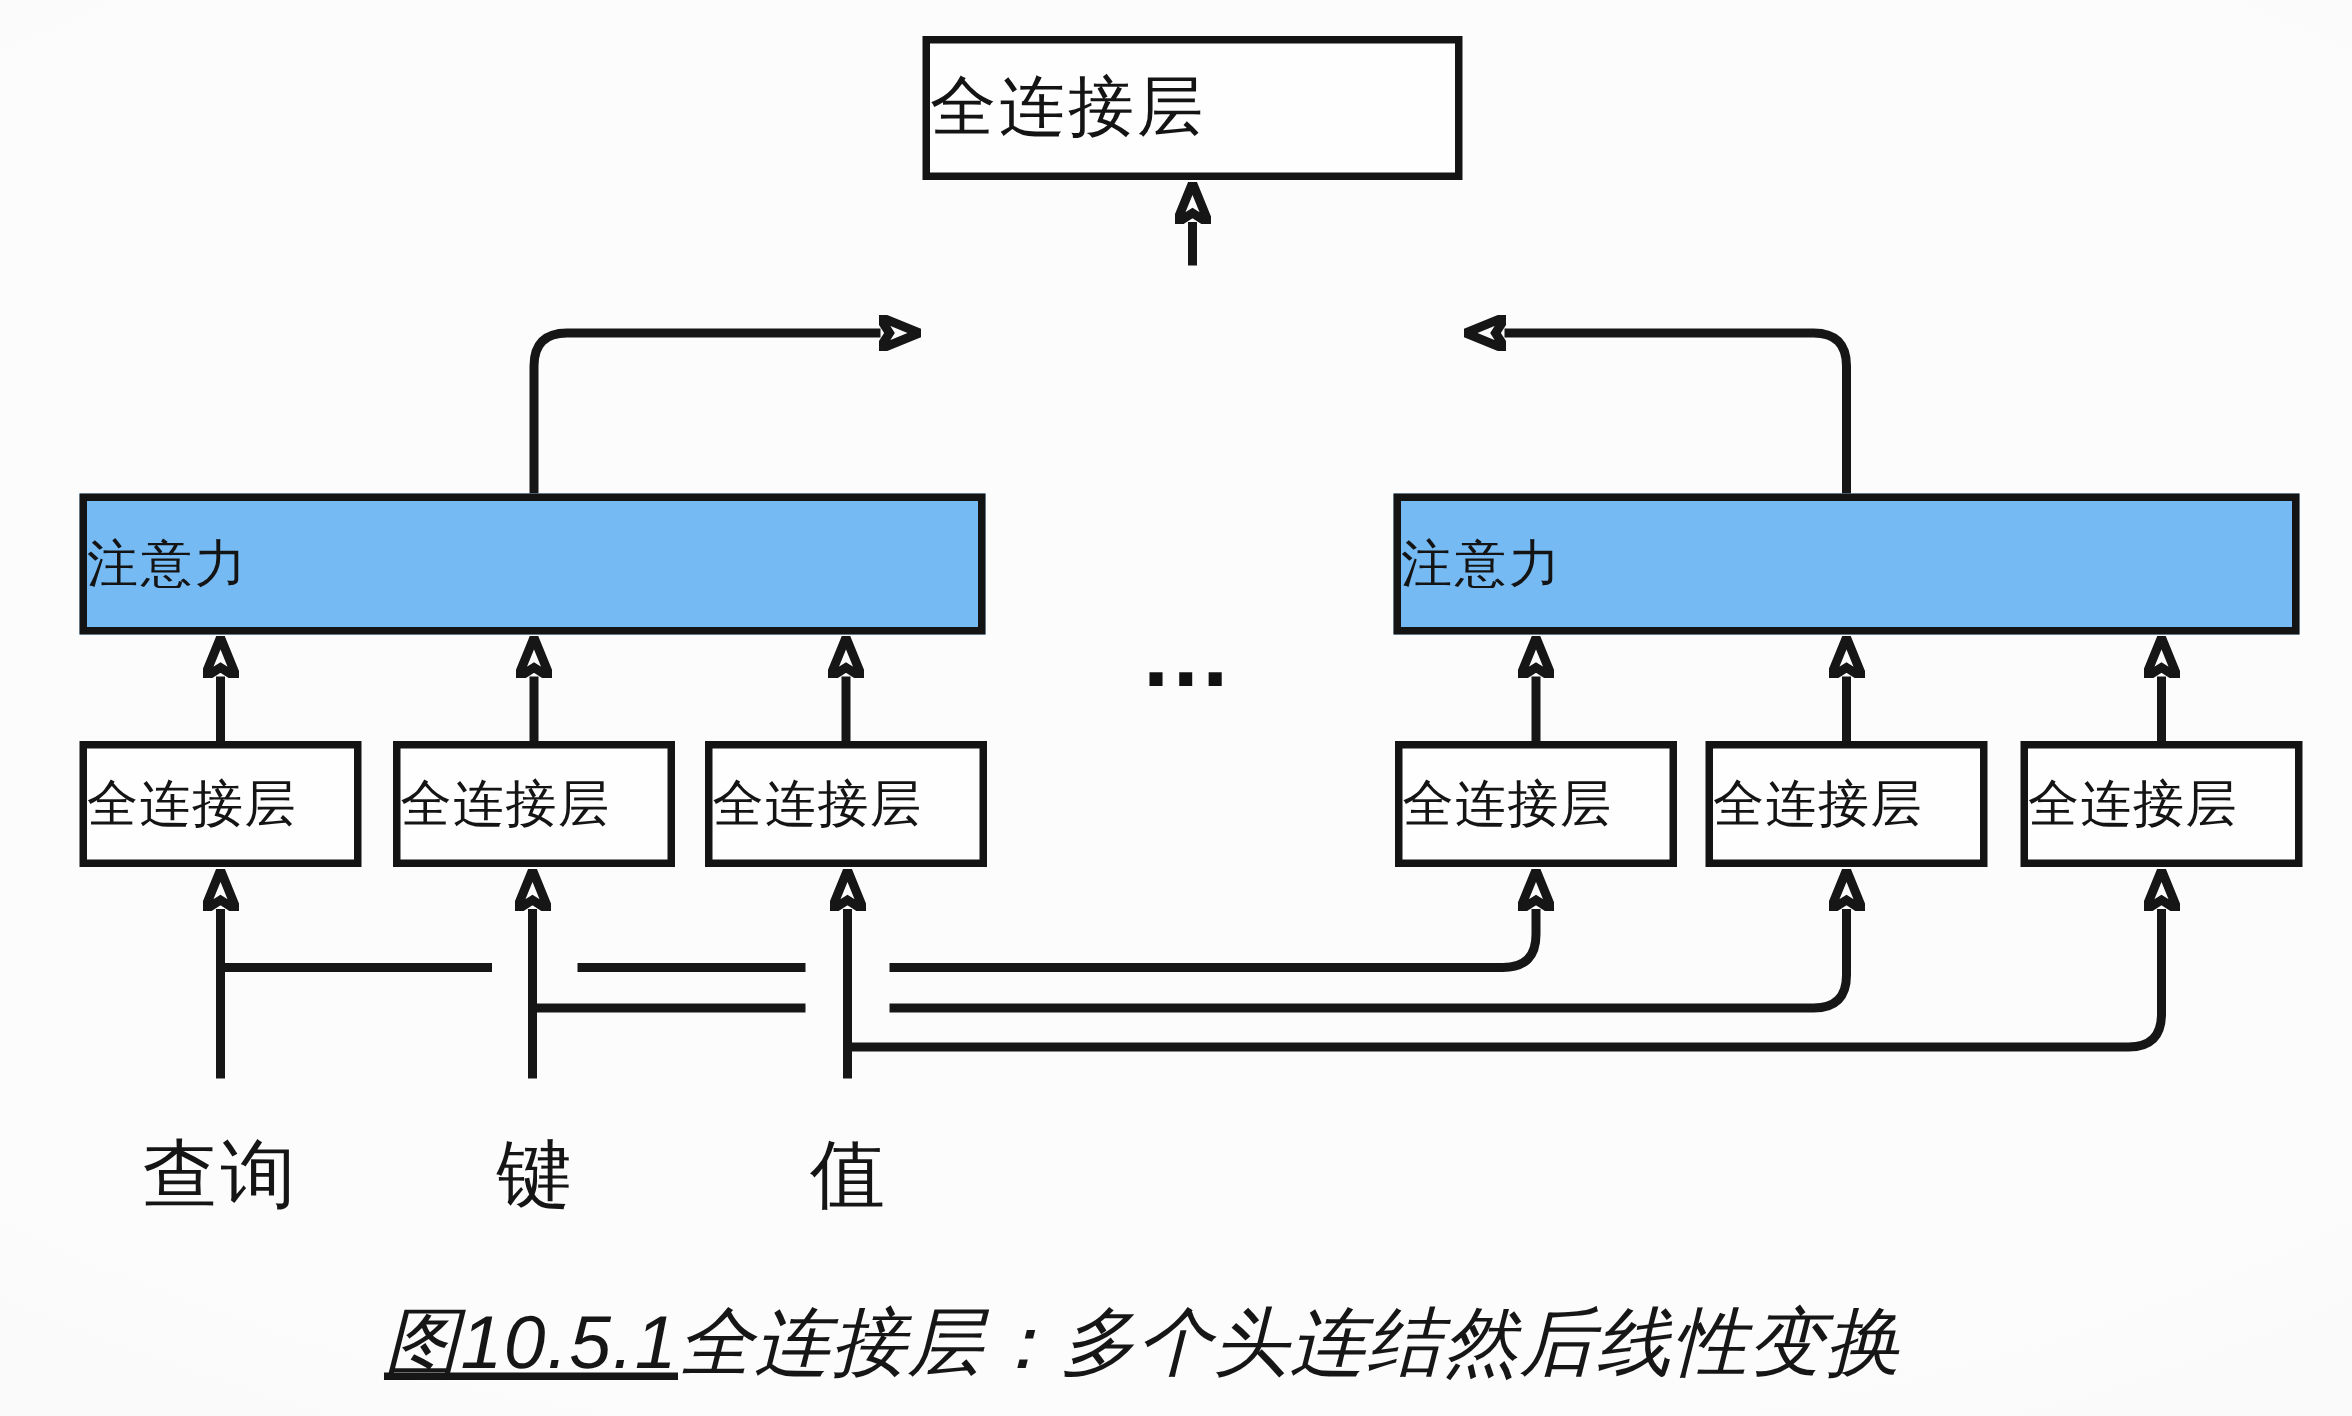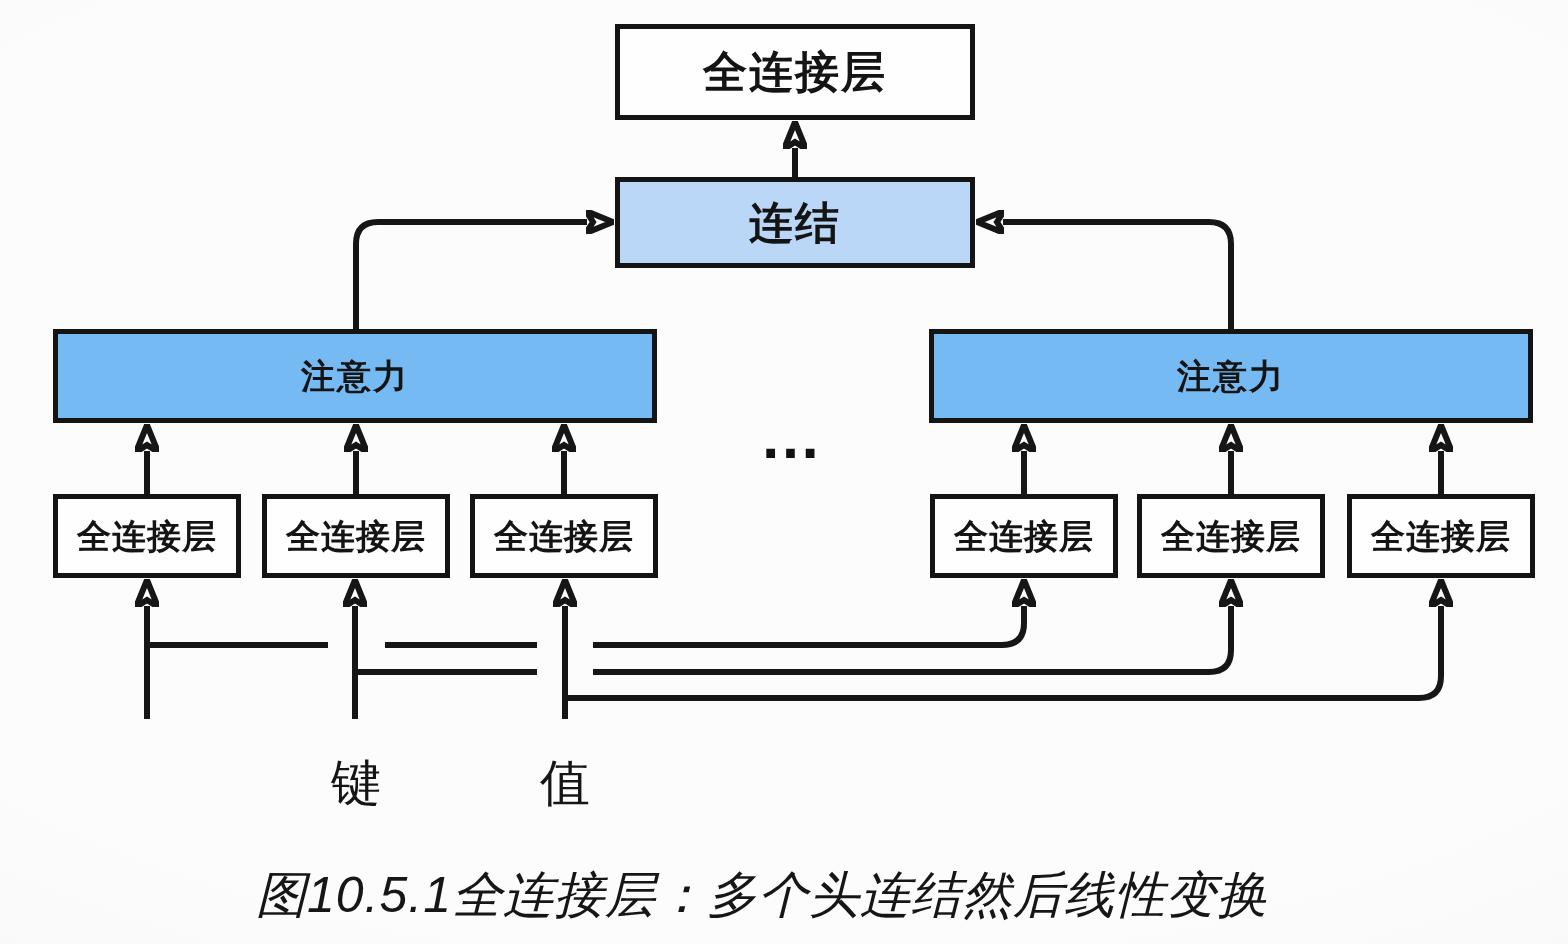--- a/index.html
+++ b/index.html
@@ -6,40 +6,40 @@
   .stage{
     position:relative;width:1568px;height:944px;overflow:hidden;
     background:radial-gradient(ellipse 120% 100% at 50% 45%, #FCFCFC 55%, #F5F5F4 92%, #EFEFEE 100%);
     font-family:"Liberation Sans","DejaVu Sans",sans-serif;
     color:#141414;
   }
   .wires{position:absolute;left:0;top:0;width:1568px;height:944px;}
   .wires path{fill:none;stroke:var(--line,#161616);stroke-width:6;}
   .box{
     position:absolute;box-sizing:border-box;border:5px solid var(--box-border,#141414);
-    display:flex;align-items:center;justify-content:center;
-    background:#FEFEFE;letter-spacing:2px;font-weight:700;line-height:1;
+    display:flex;align-items:center;justify-content:flex-start;
+    background:#FEFEFE;letter-spacing:2px;font-weight:400;line-height:1;
   }
   .out-fc{left:615px;top:24px;width:360px;height:96px;font-size:44px;}
   .concat{left:615px;top:177px;width:360px;height:91px;background:var(--concat-fill,#BAD7F8);font-size:44px;}
   .attn{top:329px;width:604px;height:94px;background:var(--attention-fill,#76BAF3);font-size:34px;}
   .attn-l{left:53px;}
   .attn-r{left:929px;}
   .fc{top:494px;width:188px;height:84px;font-size:34px;letter-spacing:1px;}
   .fc1{left:53px;}  .fc2{left:262px;} .fc3{left:470px;}
   .fc4{left:930px;} .fc5{left:1137px;}.fc6{left:1347px;}
   .dots{position:absolute;left:731px;top:406px;width:125px;text-align:center;
         font-size:62px;font-weight:bold;letter-spacing:6px;color:#111;line-height:1;}
   .inlabel{position:absolute;top:750px;width:200px;text-align:center;
            font-size:50px;font-weight:500;letter-spacing:2px;color:#151515;}
   .in-q{left:47px;} .in-k{left:257px;} .in-v{left:466px;}
   .caption{position:absolute;top:862px;left:762px;transform:translateX(-50%);
            white-space:nowrap;font-size:50px;font-style:italic;font-weight:500;
            color:#161616;letter-spacing:1px;}
-  .caption .fignum{margin-right:0;}
+  .caption .fignum{margin-right:0;text-decoration:underline;}
 </style>
 </head>
 <body>
 
 <div class="stage">
 
   <svg class="wires" viewBox="0 0 1568 944" aria-hidden="true">
     <defs>
       <marker id="ah" markerUnits="userSpaceOnUse" markerWidth="28" markerHeight="24" viewBox="0 0 28 24" refX="1" refY="12" orient="auto">
         <path d="M0,1 L27,12 L0,23 L7,12 Z" fill="#161616" stroke="none"></path>
@@ -69,23 +69,20 @@
     <path d="M355,672 H537"></path>
     <path d="M593,672 H1209 Q1231,672 1231,650 V606" marker-end="url(#ah)"></path>
 
     <path d="M565,698 H1419 Q1441,698 1441,676 V606" marker-end="url(#ah)"></path>
   </svg>
 
   <div class="box out-fc">
     <span>全连接层</span>
   </div>
 
-  <div class="box concat">
-    <span>连结</span>
-  </div>
 
   <div class="box attn attn-l">
     <span>注意力</span>
   </div>
   <div class="box attn attn-r">
     <span>注意力</span>
   </div>
 
   <div class="box fc fc1">
     <span>全连接层</span>
@@ -101,20 +98,21 @@
   </div>
   <div class="box fc fc5">
     <span>全连接层</span>
   </div>
   <div class="box fc fc6">
     <span>全连接层</span>
   </div>
 
   <div class="dots">…</div>
 
+  <div class="inlabel in-q">查询</div>
   <div class="inlabel in-k">键</div>
   <div class="inlabel in-v">值</div>
 
   <div class="caption">
     <span class="fignum">图10.5.1</span><span>全连接层：多个头连结然后线性变换</span>
   </div>
 
 </div>
 
 </body></html>

